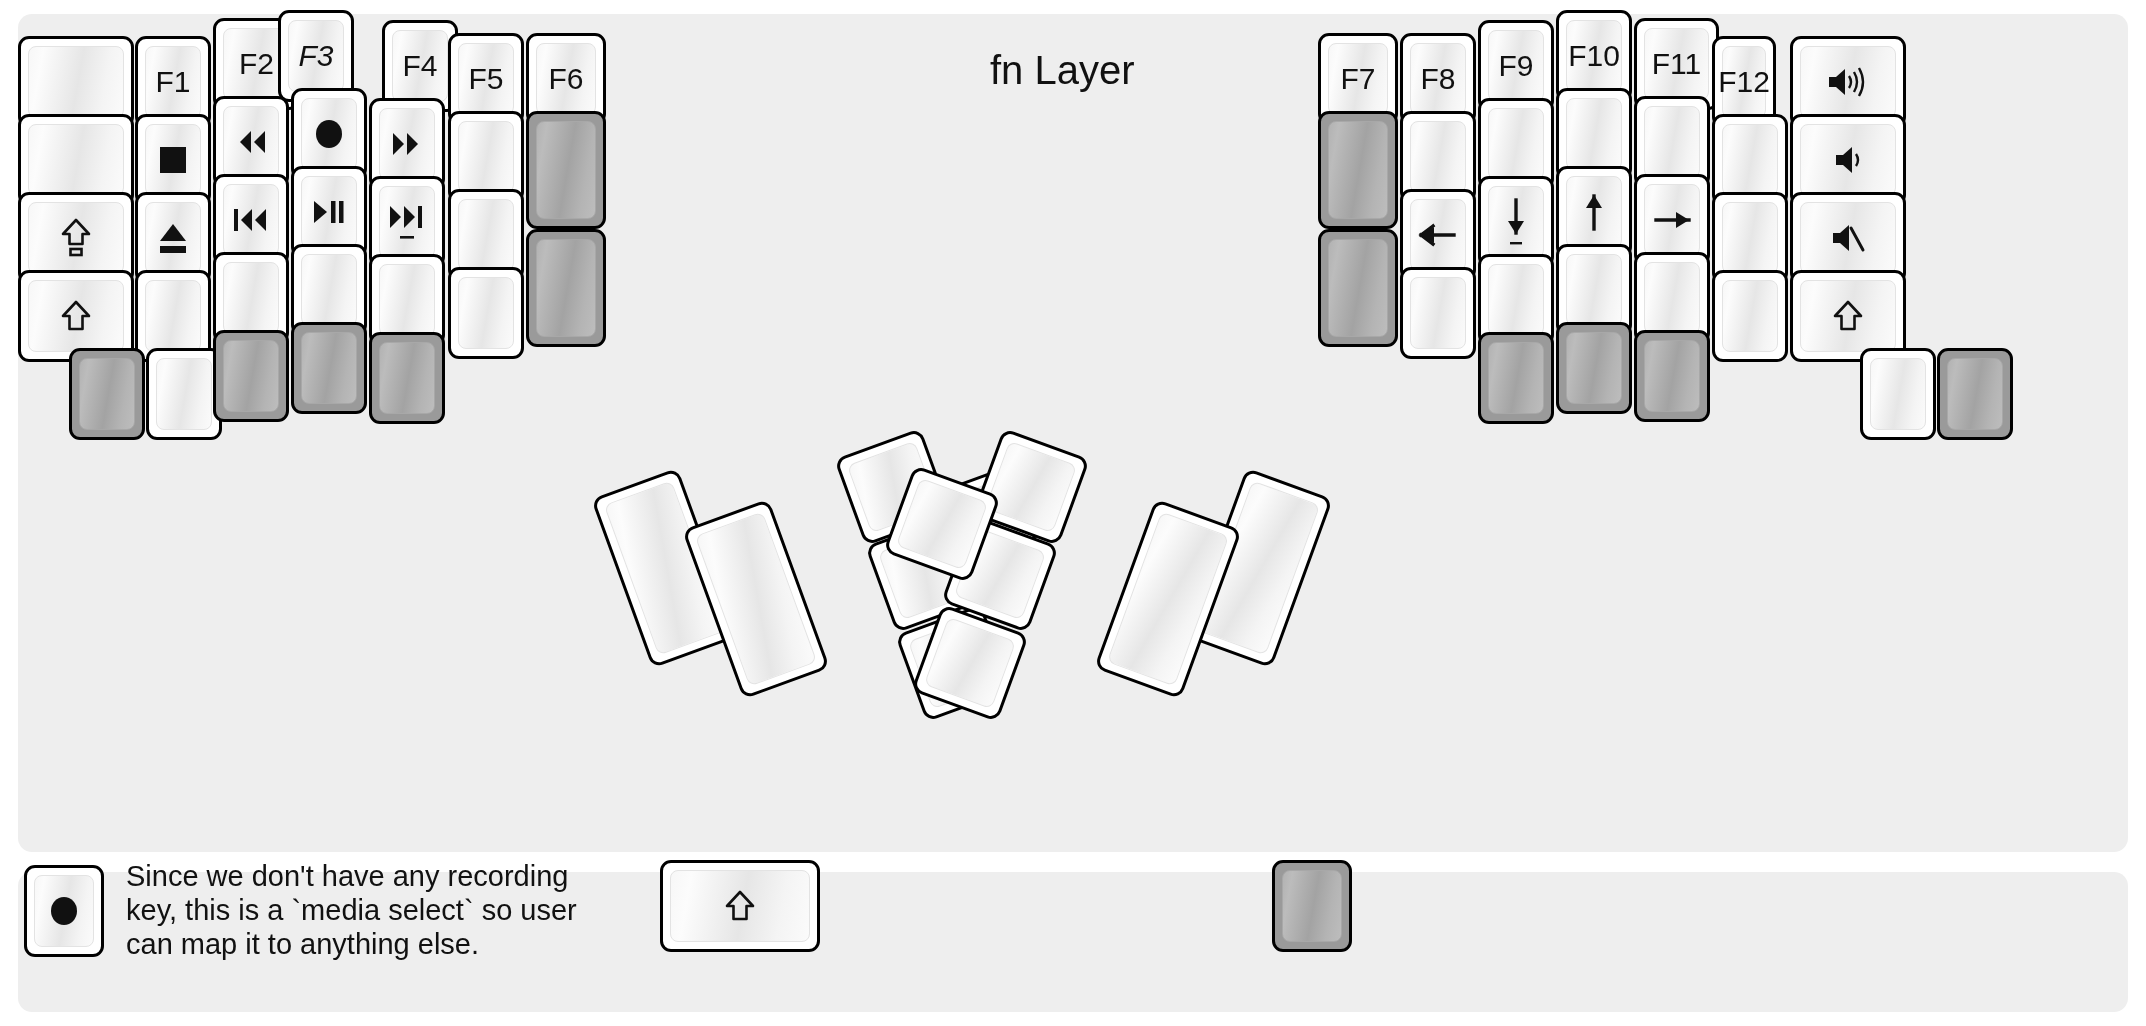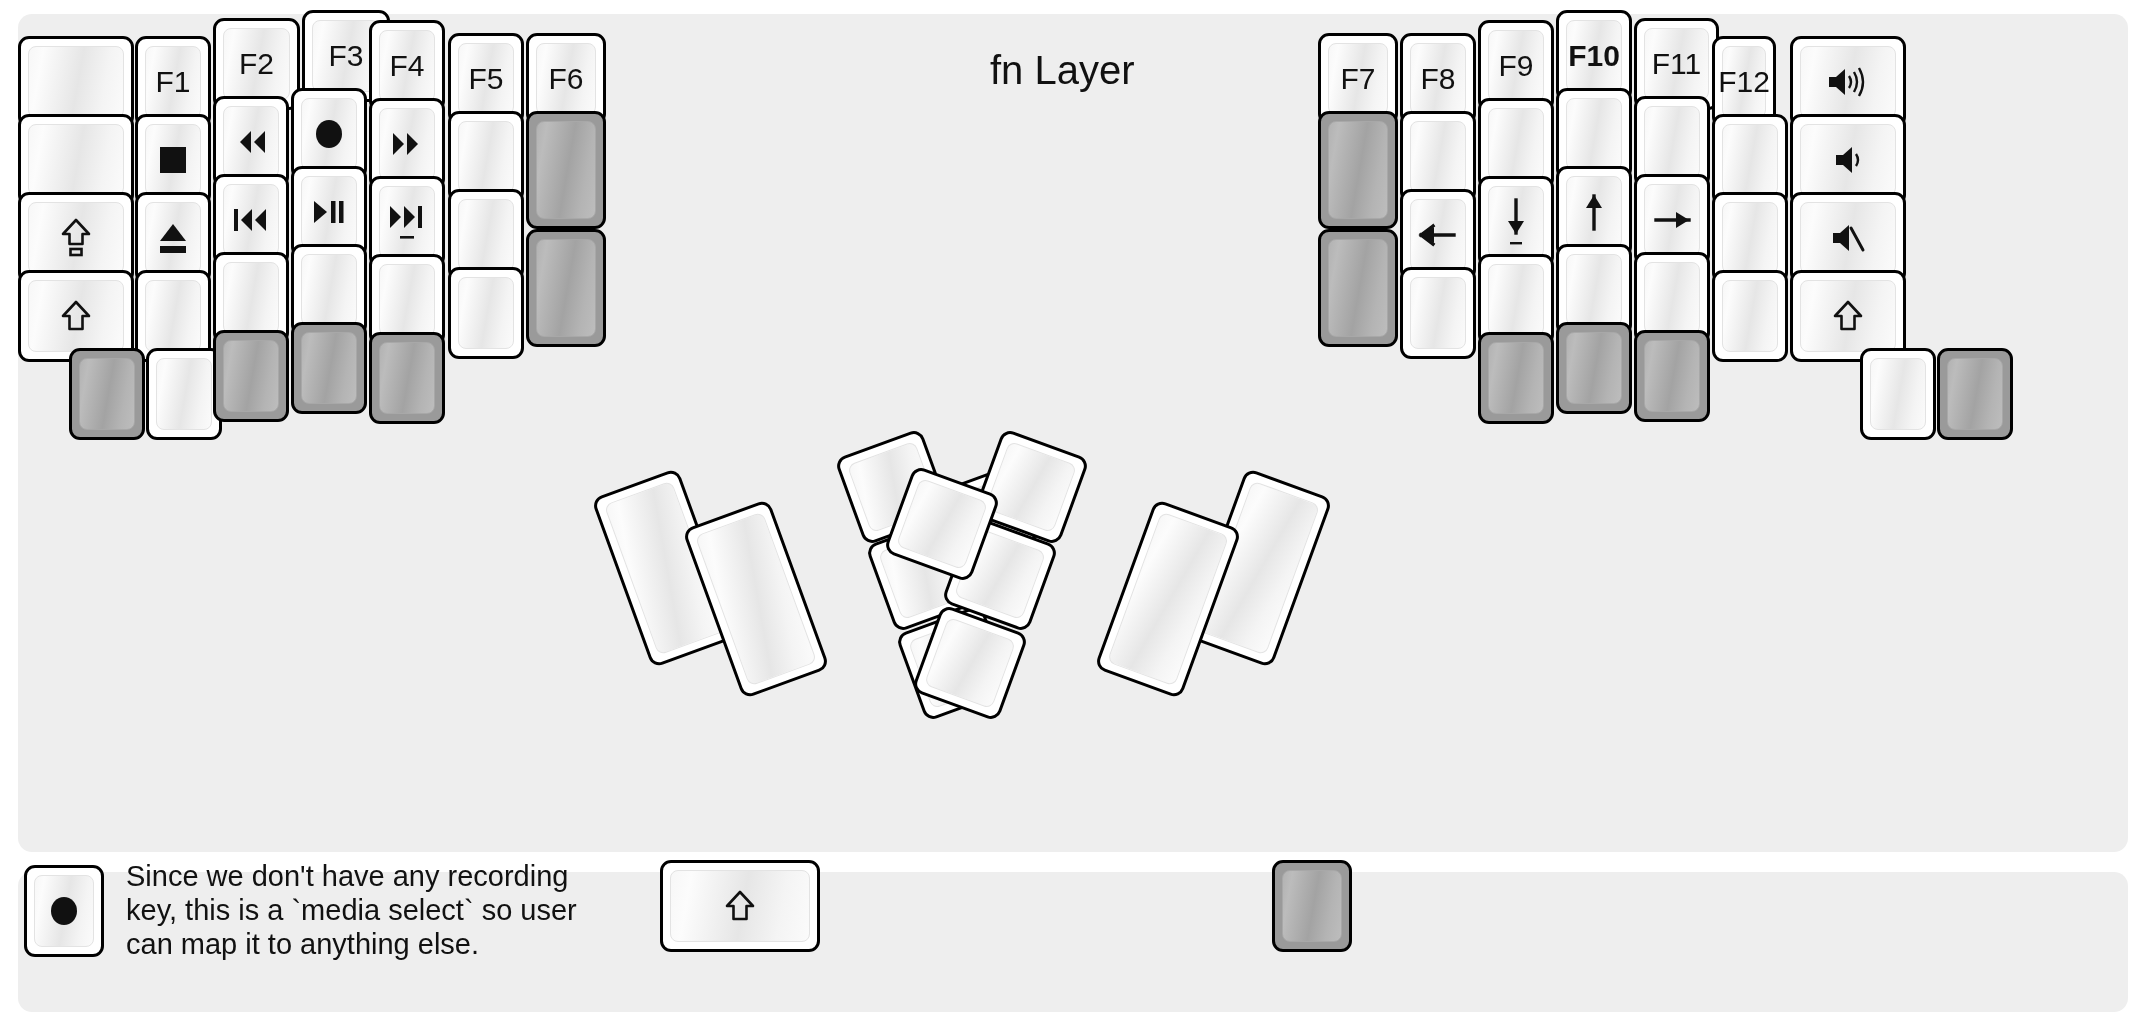--- a/index.html
+++ b/index.html
@@ -109,26 +109,26 @@
       <div class="key" style="left: 135px; top: 36px; width: 76px; height: 92px;">
         <div class="cap">
           <span class="lbl">F1</span>
         </div>
       </div>
       <div class="key" style="left: 213px; top: 18px; width: 87px; height: 92px;">
         <div class="cap">
           <span class="lbl">F2</span>
         </div>
       </div>
-      <div class="key" style="left: 302px; top: 10px; width: 88px; height: 92px;">
+      <div class="key" style="left: 278px; top: 10px; width: 76px; height: 92px; font-style: italic;">
         <div class="cap">
           <span class="lbl">F3</span>
         </div>
       </div>
-      <div class="key" style="left: 369px; top: 20px; width: 76px; height: 92px;">
+      <div class="key" style="left: 382px; top: 20px; width: 76px; height: 92px;">
         <div class="cap">
           <span class="lbl">F4</span>
         </div>
       </div>
       <div class="key" style="left: 448px; top: 33px; width: 76px; height: 92px;">
         <div class="cap">
           <span class="lbl">F5</span>
         </div>
       </div>
       <div class="key" style="left: 526px; top: 33px; width: 80px; height: 92px;">
@@ -290,21 +290,21 @@
       <div class="key" style="left: 1400px; top: 33px; width: 76px; height: 92px;">
         <div class="cap">
           <span class="lbl">F8</span>
         </div>
       </div>
       <div class="key" style="left: 1478px; top: 20px; width: 76px; height: 92px;">
         <div class="cap">
           <span class="lbl">F9</span>
         </div>
       </div>
-      <div class="key" style="left: 1556px; top: 10px; width: 76px; height: 92px; font-weight: bold;">
+      <div class="key" style="left: 1556px; top: 10px; width: 76px; height: 92px;">
         <div class="cap">
           <span class="lbl">F10</span>
         </div>
       </div>
       <div class="key" style="left: 1634px; top: 18px; width: 85px; height: 92px;">
         <div class="cap">
           <span class="lbl">F11</span>
         </div>
       </div>
       <div class="key" style="left: 1712px; top: 36px; width: 64px; height: 92px;">

